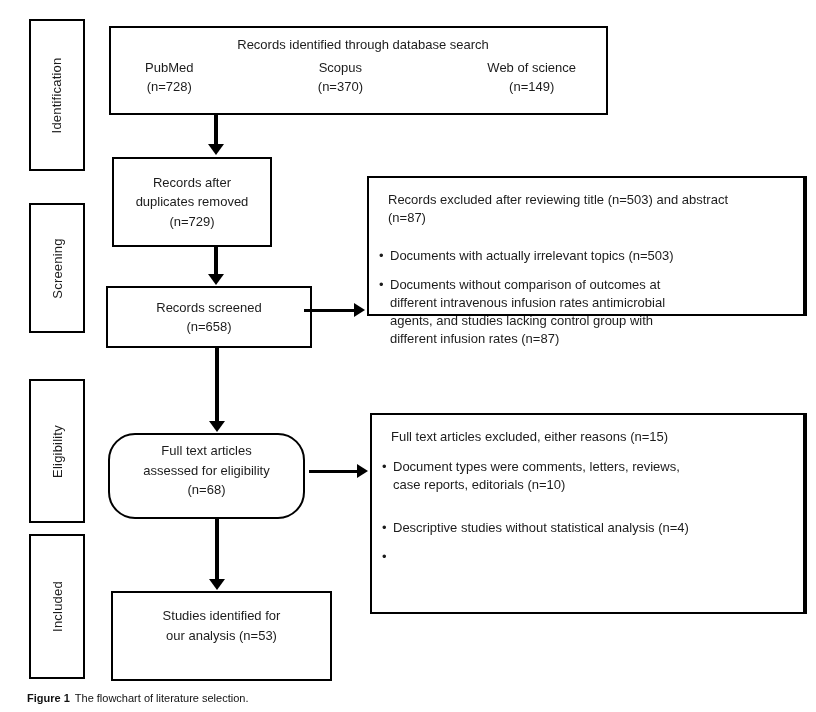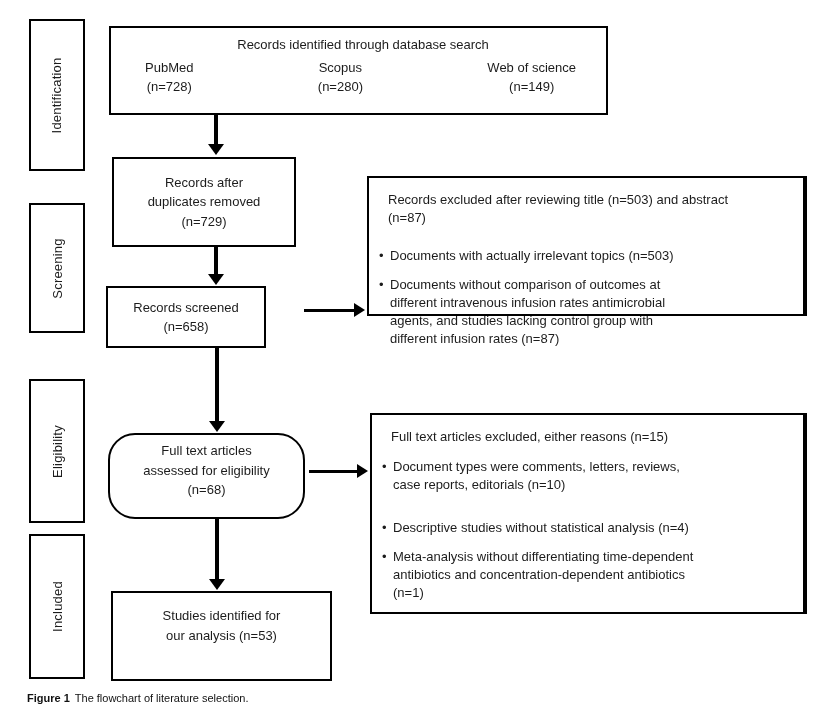--- a/index.html
+++ b/index.html
@@ -119,30 +119,30 @@
     <span>Eligibility</span>
   </div>
   <div class="box stage" style="top:534px; height:145px;">
     <span>Included</span>
   </div>
 
   <div class="box identified-box">
     <div class="identified-title">Records identified through database search</div>
     <div class="sources-row">
       <div class="source"><span>PubMed</span><br><span>(n=728)</span></div>
-      <div class="source"><span>Scopus</span><br><span>(n=280)</span></div>
+      <div class="source"><span>Scopus</span><br><span>(n=370)</span></div>
       <div class="source"><span>Web of science</span><br><span>(n=149)</span></div>
     </div>
   </div>
 
-  <div class="box center-text" style="left:112px; top:157px; width:184px; height:90px;">Records after
+  <div class="box center-text" style="left:112px; top:157px; width:160px; height:90px;">Records after
 duplicates removed
 (n=729)</div>
 
-  <div class="box center-text" style="left:106px; top:286px; width:160px; height:62px;">Records screened
+  <div class="box center-text" style="left:106px; top:286px; width:206px; height:62px;">Records screened
 (n=658)</div>
 
   <div class="box top-text" style="left:108px; top:433px; width:197px; height:86px; padding-top:6px;border-radius:27px;">Full text articles
 assessed for eligibility
 (n=68)</div>
 
   <div class="box top-text" style="left:111px; top:591px; width:221px; height:90px; padding-top:13px;">Studies identified for
 our analysis (n=53)</div>
 
   <div class="box excl excl-screening" style="left:367px; top:176px; width:440px; height:140px;">
@@ -167,23 +167,20 @@
       <span class="dot">•</span>
       <span class="btxt">Document types were comments, letters, reviews,
 case reports, editorials (n=10)</span>
     </div>
     <div class="bullet bullet-2">
       <span class="dot">•</span>
       <span class="btxt">Descriptive studies without statistical analysis (n=4)</span>
     </div>
     <div class="bullet bullet-3">
       <span class="dot">•</span>
-      <span class="btxt">Meta-analysis without differentiating time-dependent
-antibiotics and concentration-dependent antibiotics
-(n=1)</span>
     </div>
   </div>
 
   <div class="arrow-down" style="left:208px; top:115px; height:40px;">
     <div class="shaft"></div>
       <div class="head"></div>
   </div>
   <div class="arrow-down" style="left:208px; top:247px; height:38px;">
     <div class="shaft"></div>
       <div class="head"></div>

